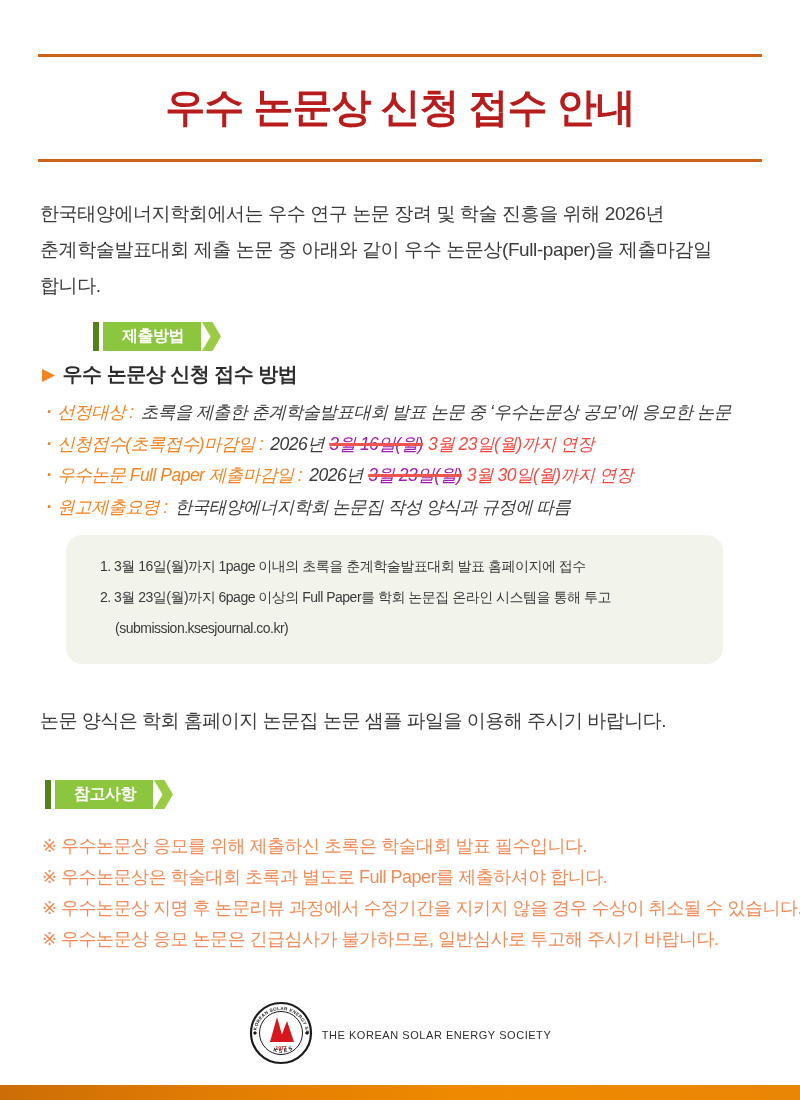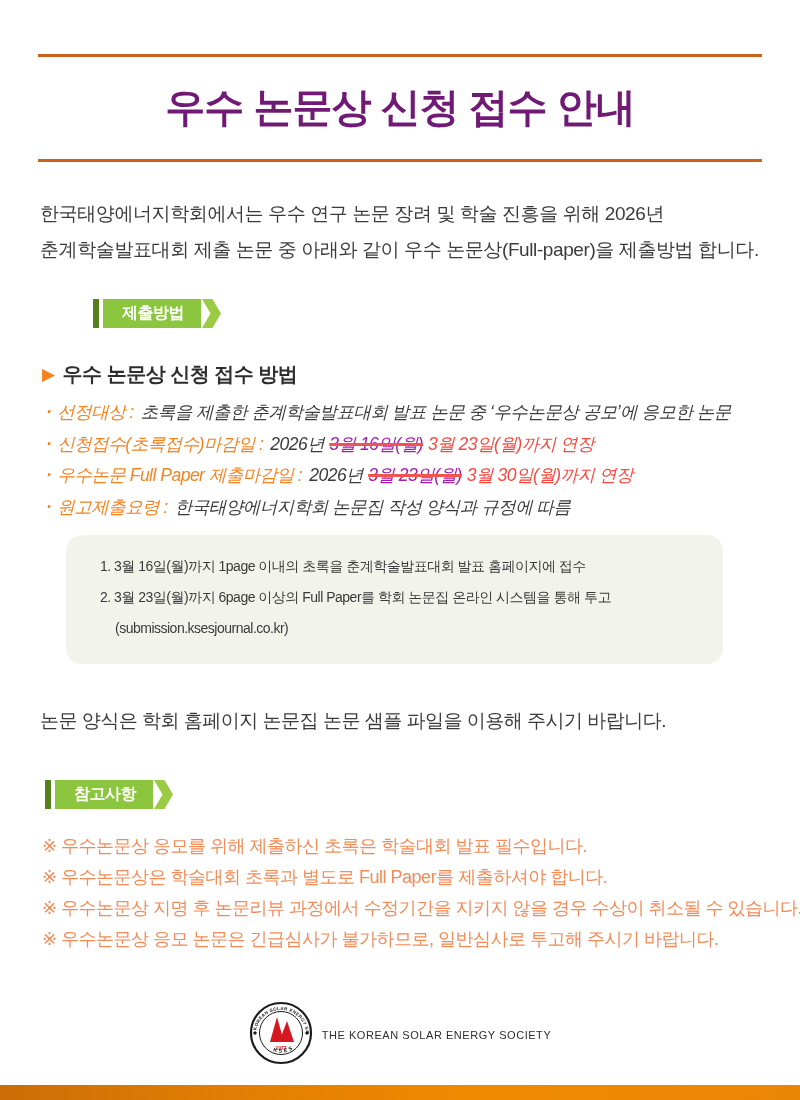--- a/index.html
+++ b/index.html
@@ -10,32 +10,32 @@
   *{margin:0;padding:0;box-sizing:border-box;}
   html,body{background:#ffffff;}
   body{font-family:"Liberation Sans","DejaVu Sans",sans-serif;color:var(--text);}
   .page{position:relative;width:800px;height:1100px;background:#fff;overflow:hidden;margin:0 auto;}
 
   .rule{position:absolute;left:38px;right:38px;height:3px;background:var(--accent);}
   .rule.top{top:54px;}
   .rule.under{top:159px;}
 
   .title{position:absolute;top:80px;left:0;right:0;text-align:center;
-         font-size:40px;font-weight:800;color:#701a75;letter-spacing:-1px;word-break:keep-all;}
+         font-size:40px;font-weight:800;color:#b91c1c;letter-spacing:-1px;word-break:keep-all;}
 
   .intro{position:absolute;top:196px;left:40px;right:38px;
          font-size:19px;line-height:36px;color:var(--text);word-break:keep-all;letter-spacing:-0.4px;}
 
   .badge{position:absolute;left:45px;display:flex;align-items:stretch;height:29px;}
   .badge .bar{width:6px;background:var(--dark_green);margin-right:4px;}
   .badge .body{background:var(--green);color:#fff;font-weight:bold;font-size:16px;
                display:flex;align-items:center;padding:0 17px 0 19px;letter-spacing:-0.5px;}
   .badge .chev{width:19px;background:var(--green_light);margin-left:1px;
                clip-path:polygon(0 0,55% 0,100% 50%,55% 100%,0 100%,45% 50%);}
-  .badge.b1{top:299px;padding-left:48px;}
+  .badge.b1{top:322px;padding-left:48px;}
   .badge.b2{top:780px;}
 
   .heading{position:absolute;left:42px;top:361px;font-size:20px;font-weight:800;color:#2d2d2d;
            letter-spacing:-0.5px;white-space:nowrap;}
   .heading .tri{color:var(--label_orange);font-size:17px;margin-right:8px;vertical-align:1px;}
 
   .bullets{position:absolute;left:46px;top:397px;line-height:31.5px;font-size:17.5px;
            letter-spacing:-0.5px;white-space:nowrap;font-style:italic;}
   .bullets .dot{color:var(--label_orange);font-weight:bold;margin-right:6px;}
   .bullets .lbl{color:var(--label_orange);}
@@ -67,21 +67,21 @@
 </style>
 </head>
 <body>
 
 <div class="page">
 
   <div class="rule top"></div>
   <h1 class="title">우수 논문상 신청 접수 안내</h1>
   <div class="rule under"></div>
 
-  <p class="intro">한국태양에너지학회에서는 우수 연구 논문 장려 및 학술 진흥을 위해 2026년 춘계학술발표대회 제출 논문 중 아래와 같이 우수 논문상(Full-paper)을 제출방법 합니다.</p>
+  <p class="intro">한국태양에너지학회에서는 우수 연구 논문 장려 및 학술 진흥을 위해 2026년 춘계학술발표대회 제출 논문 중 아래와 같이 우수 논문상(Full-paper)을 제출마감일 합니다.</p>
 
   <div class="badge b1">
     <span class="bar"></span>
     <span class="body">제출방법</span>
     <span class="chev"></span>
   </div>
 
   <div class="heading"><span class="tri">▶</span><span>우수 논문상 신청 접수 방법</span></div>
 
   <div class="bullets">

